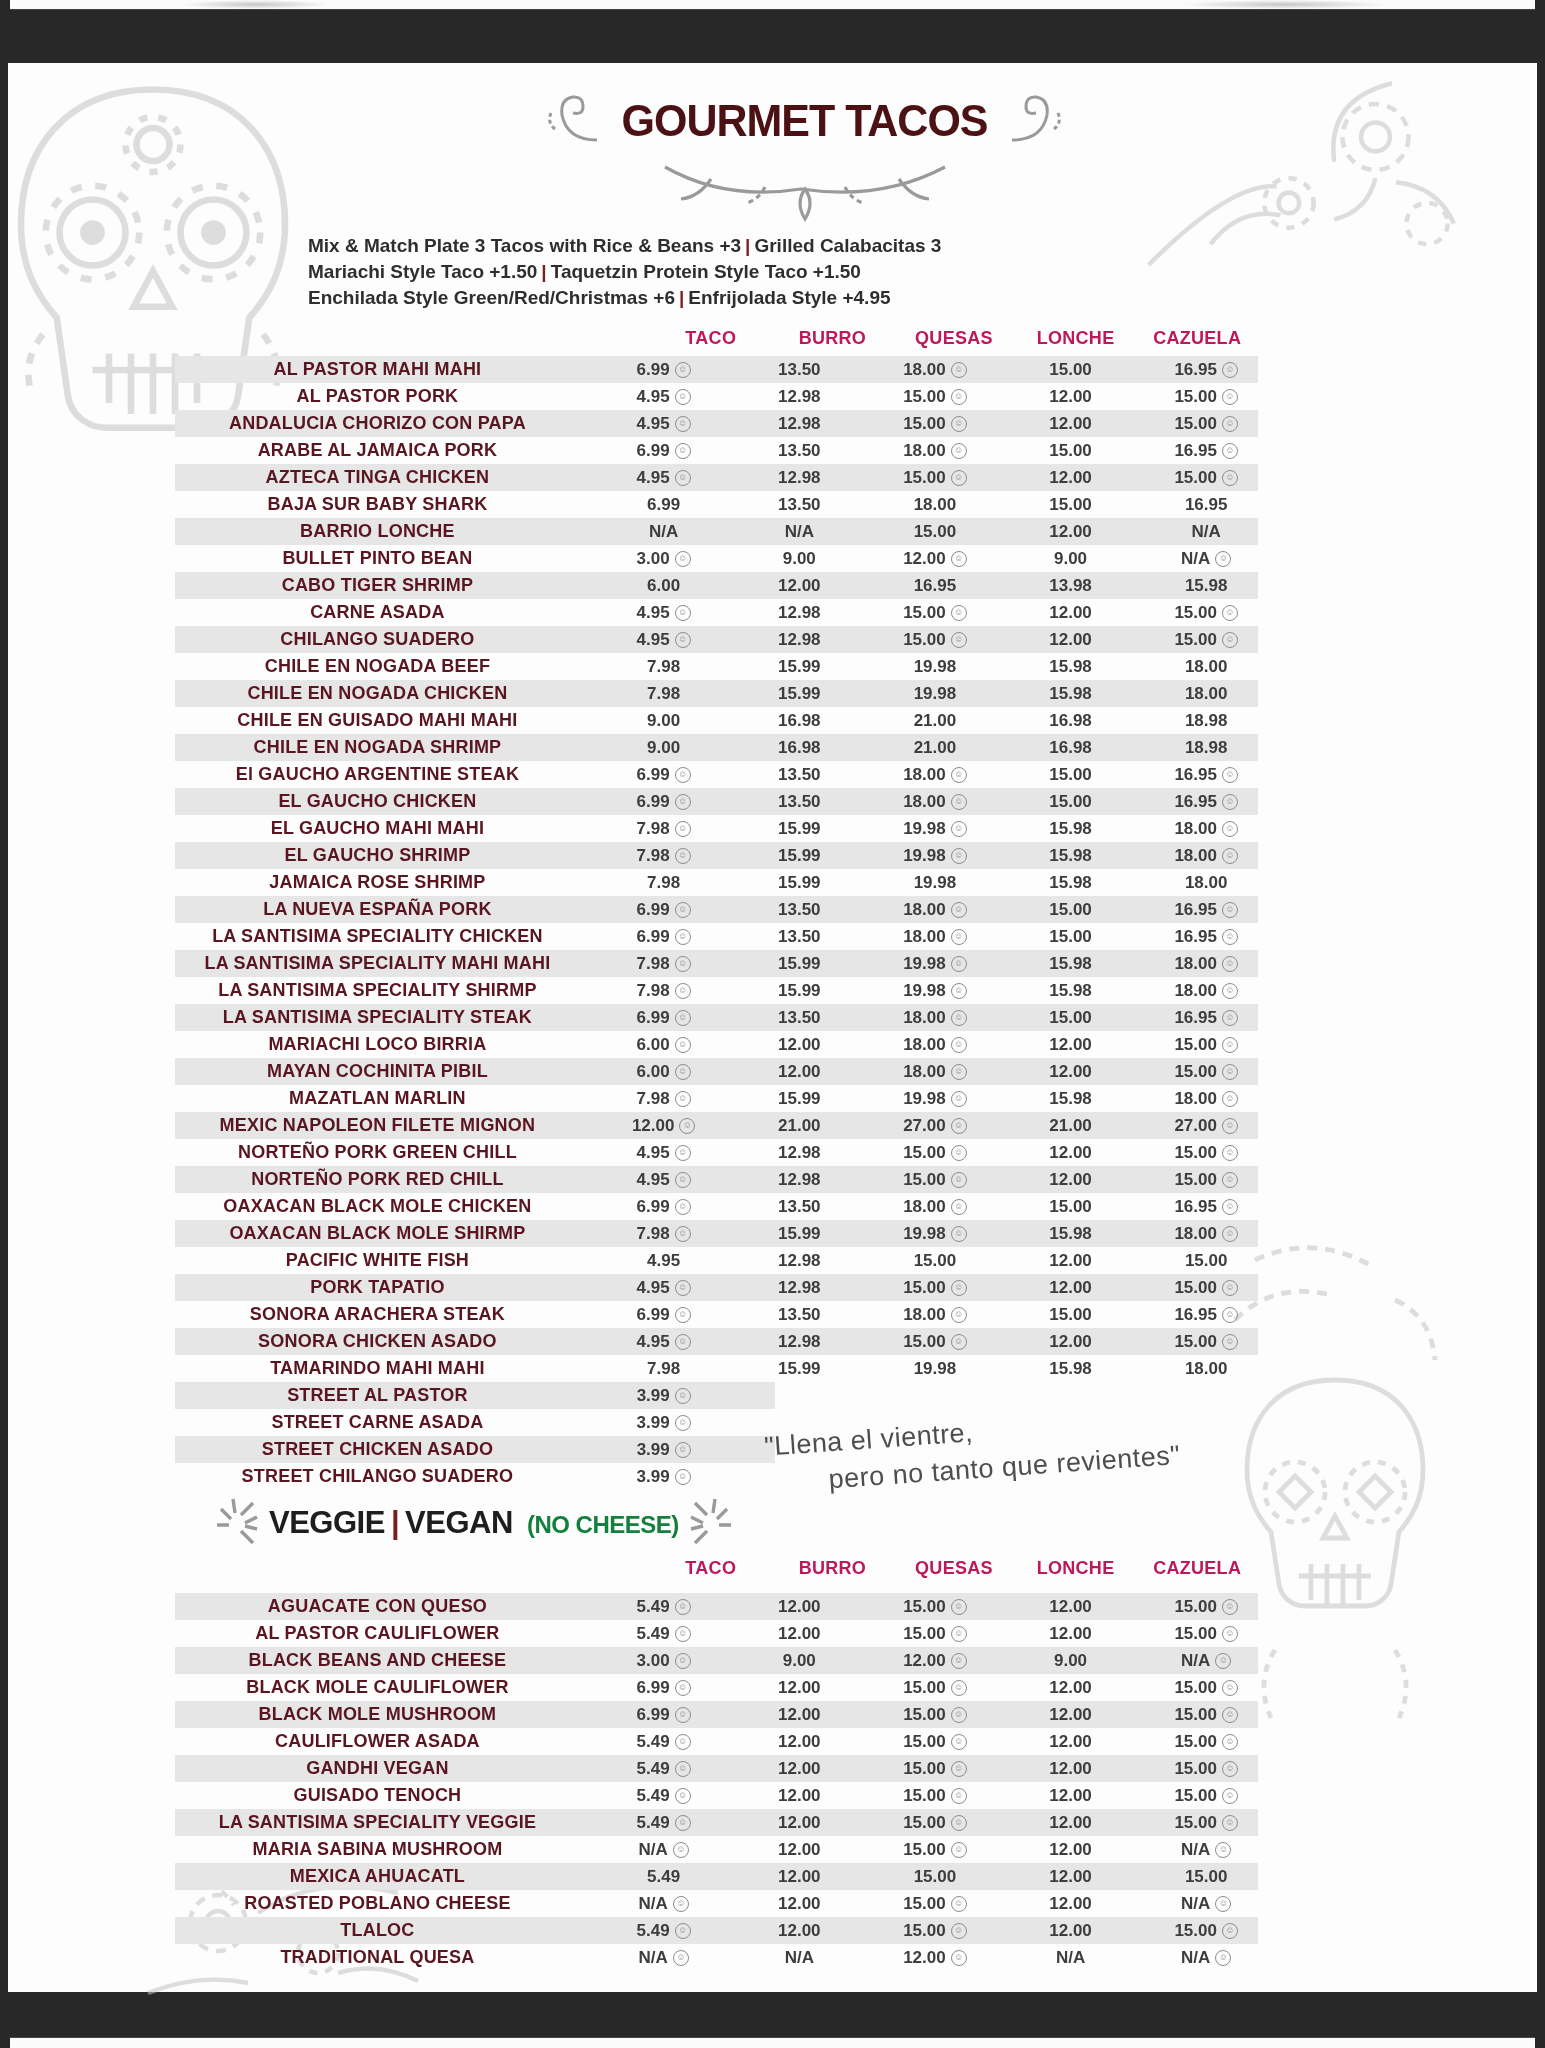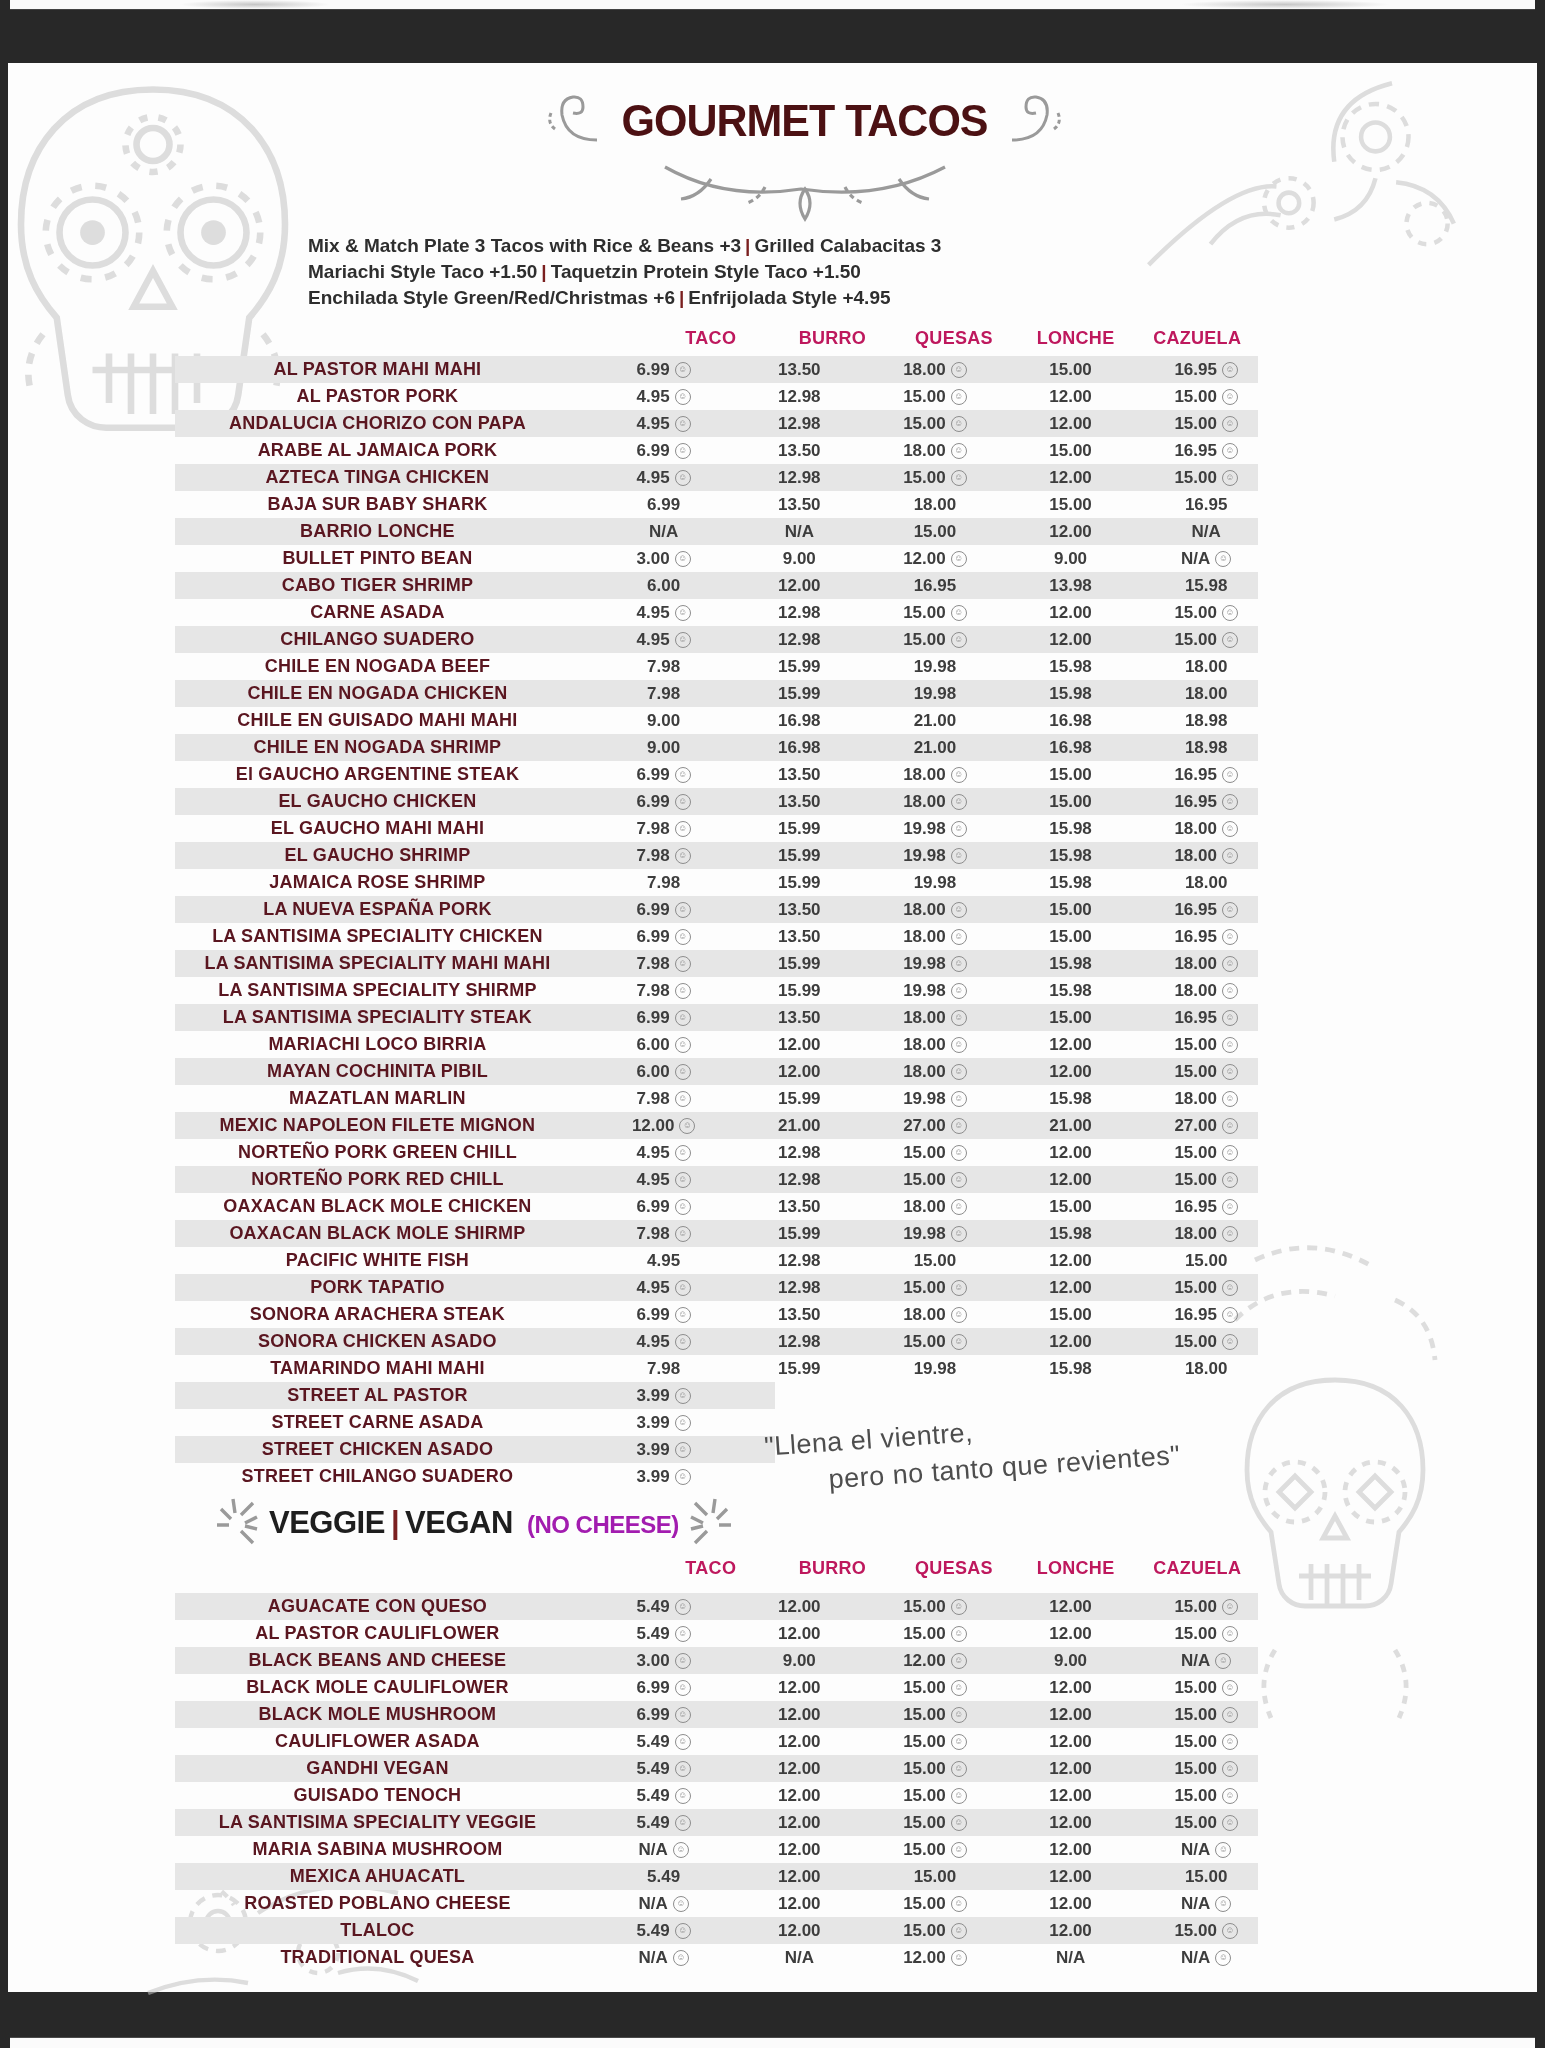--- a/index.html
+++ b/index.html
@@ -30,35 +30,35 @@
   .menu{position:absolute;left:167px;width:1083px;}
   .menu.main{top:262px;}
   .menu.veggie{top:1492px;}
   .thead{display:flex;padding-left:475px;height:26px;align-items:center;}
   .hname{width:121.6px;text-align:center;font-weight:700;font-size:18px;color:#be185d;letter-spacing:.3px;}
   .tbody{display:block;}
   .menu.main .tbody{margin-top:5px;}
   .menu.veggie .tbody{margin-top:12px;}
   .mrow{display:flex;height:27px;align-items:center;gap:32px;}
   .mrow.alt{background:#e6e6e6;}
-  .mrow.short.alt{background:linear-gradient(to right,#e6e6e6 0 600px,rgba(0,0,0,0) 600px);}
+  .mrow.short.alt{background:linear-gradient(to right,#e6e6e6 0 600px,rgba(0,0,0,0) 600px);justify-content:center;}
   .cell.name{width:475px;text-align:center;font-weight:700;font-size:18px;color:#5a1620;letter-spacing:.2px;white-space:nowrap;}
   .cell.price{width:121.6px;color:#3d3d3d;font-weight:700;font-size:17px;display:flex;align-items:center;justify-content:center;gap:5px;}
   .badge{width:14px;height:14px;border:1.6px solid #8d8d8d;border-radius:50%;display:inline-flex;align-items:center;justify-content:center;color:#8d8d8d;font-size:9px;line-height:9px;flex:none;}
   .badge::after{content:"\263A";}
 
   
   .quote{position:absolute;left:757px;top:1352px;width:480px;color:#4e4e4e;font-size:27px;font-weight:500;transform:rotate(-4deg);letter-spacing:.5px;}
   .quote .l2{display:block;margin-left:62px;margin-top:6px;}
 
   
   .veg-head{position:absolute;left:205px;top:1432px;display:flex;align-items:center;gap:10px;}
   .veg-title{font-size:31px;font-weight:800;color:#1e1e1e;letter-spacing:-.5px;}
   .veg-title .pipe{color:#7a1f1f;padding:0 6px;}
-  .veg-sub{font-size:24px;font-weight:700;color:#a21caf;margin-left:6px;}
+  .veg-sub{font-size:24px;font-weight:700;color:#15803d;margin-left:6px;}
 </style>
 </head>
 <body>
 
 <div class="screen">
 
   <div class="sliver top">
     <div class="smudge" style="left:170px;width:150px;"></div>
     <div class="smudge" style="left:1170px;width:210px;"></div>
   </div>

